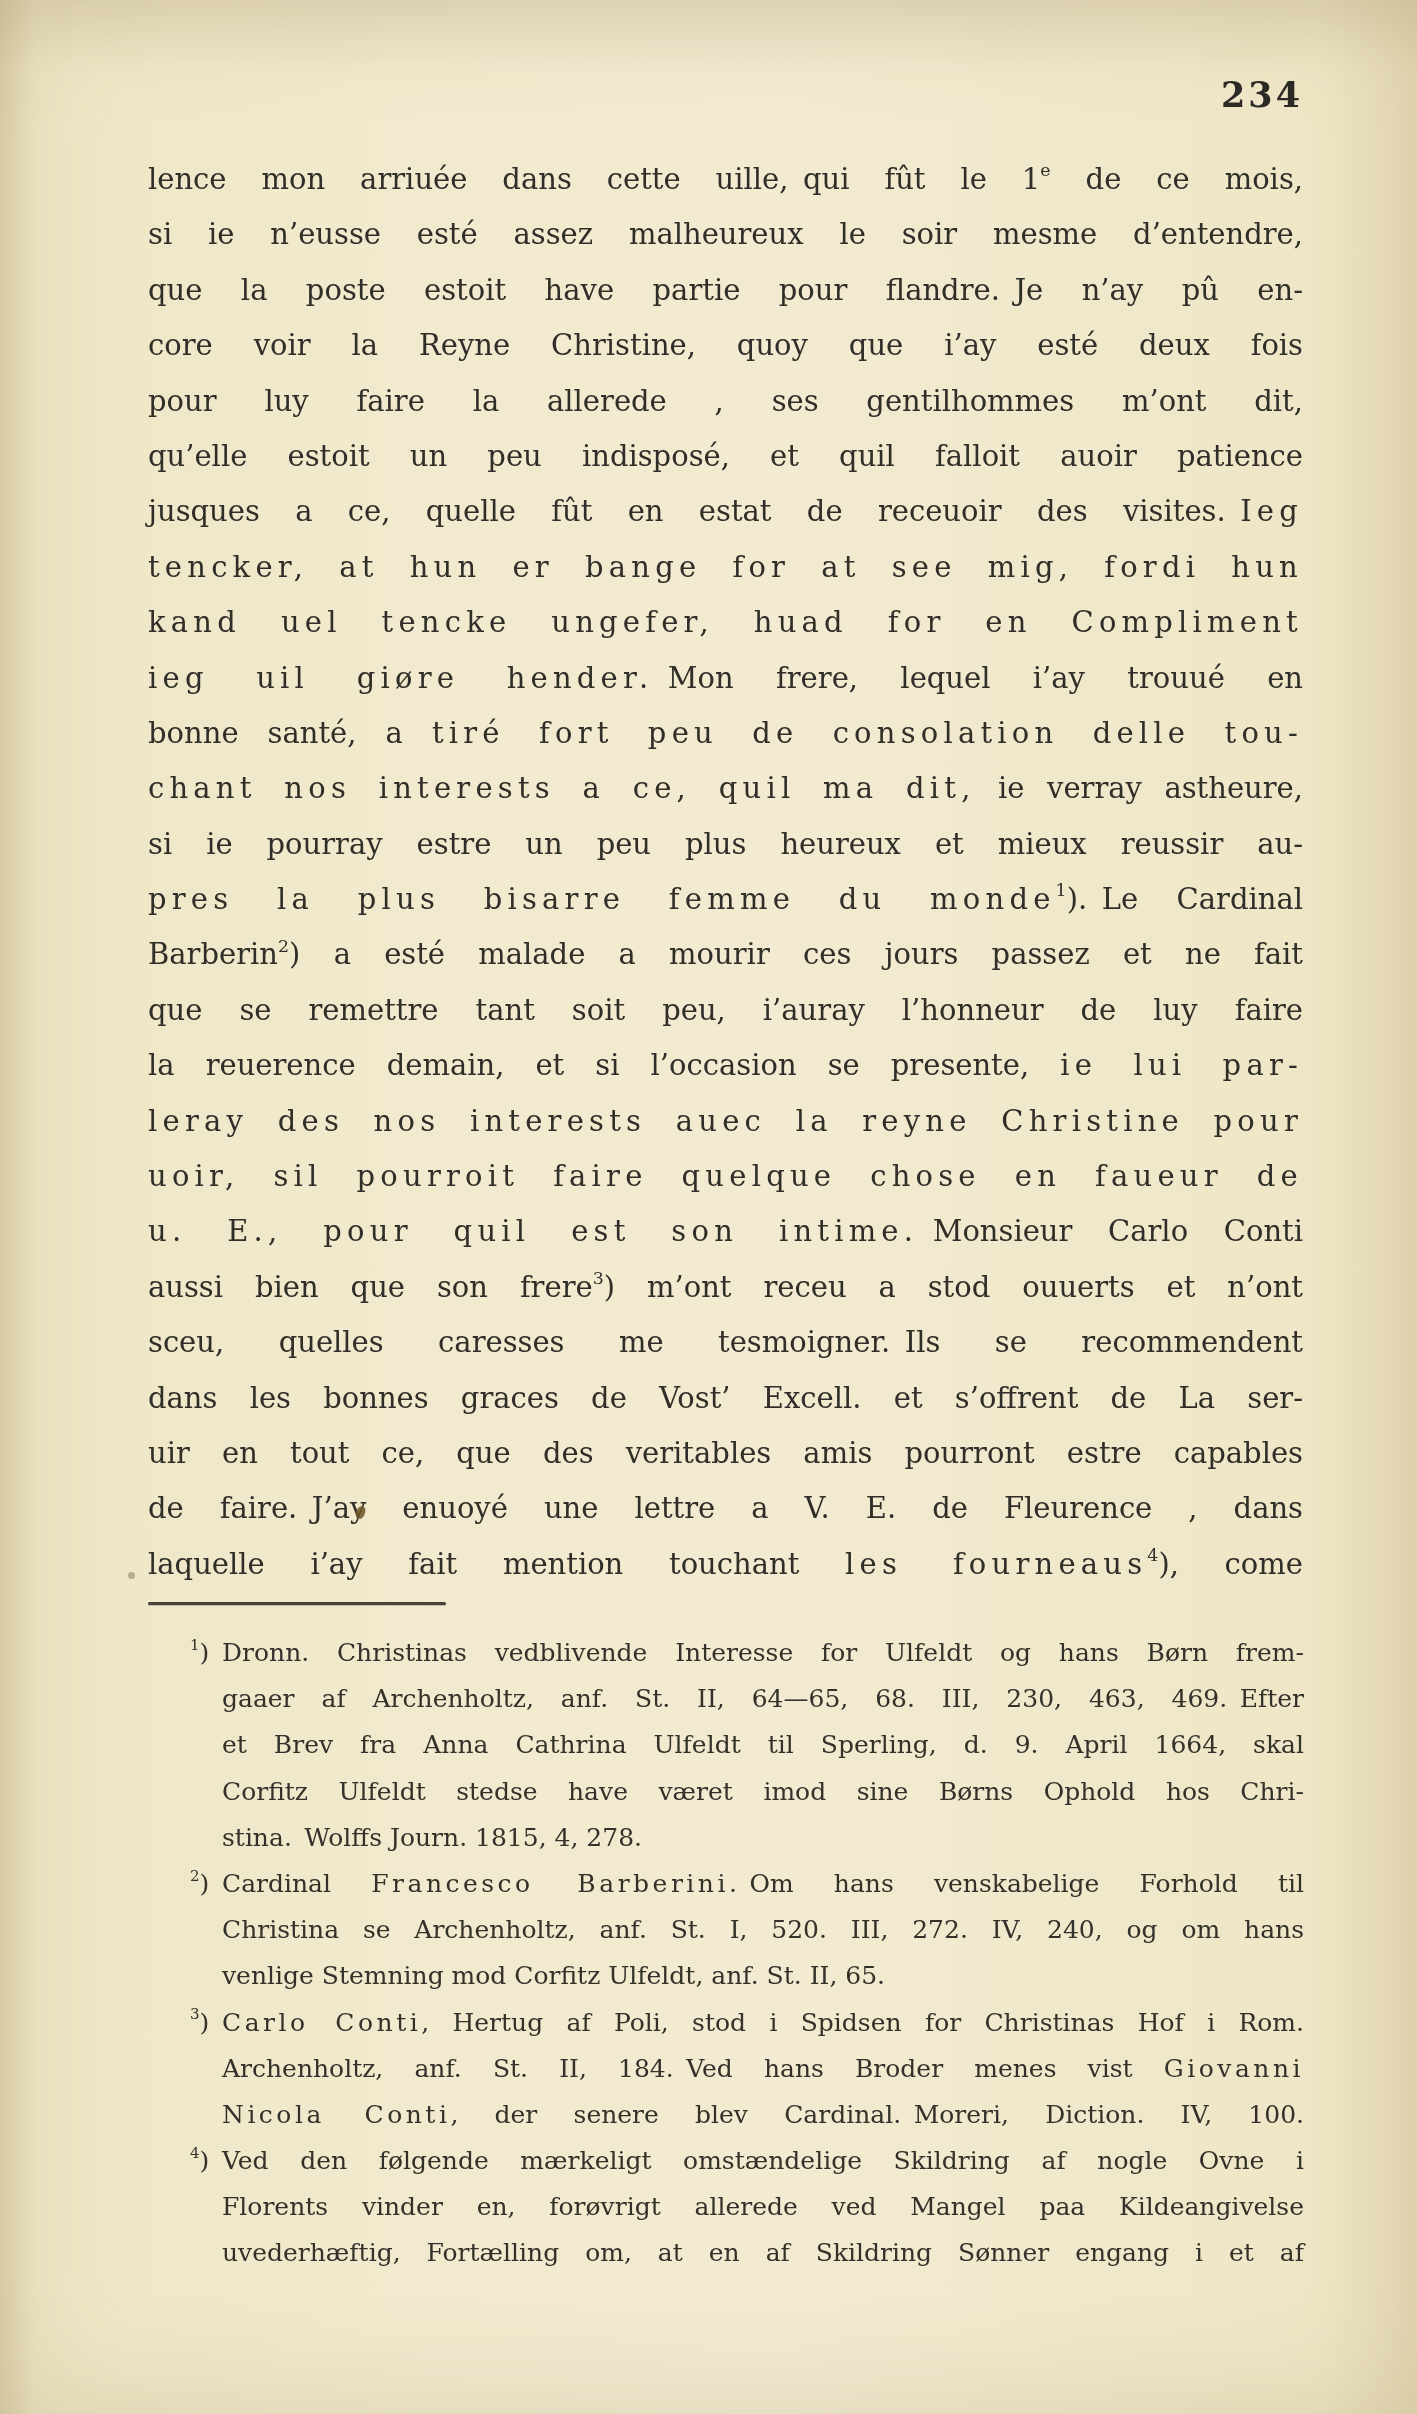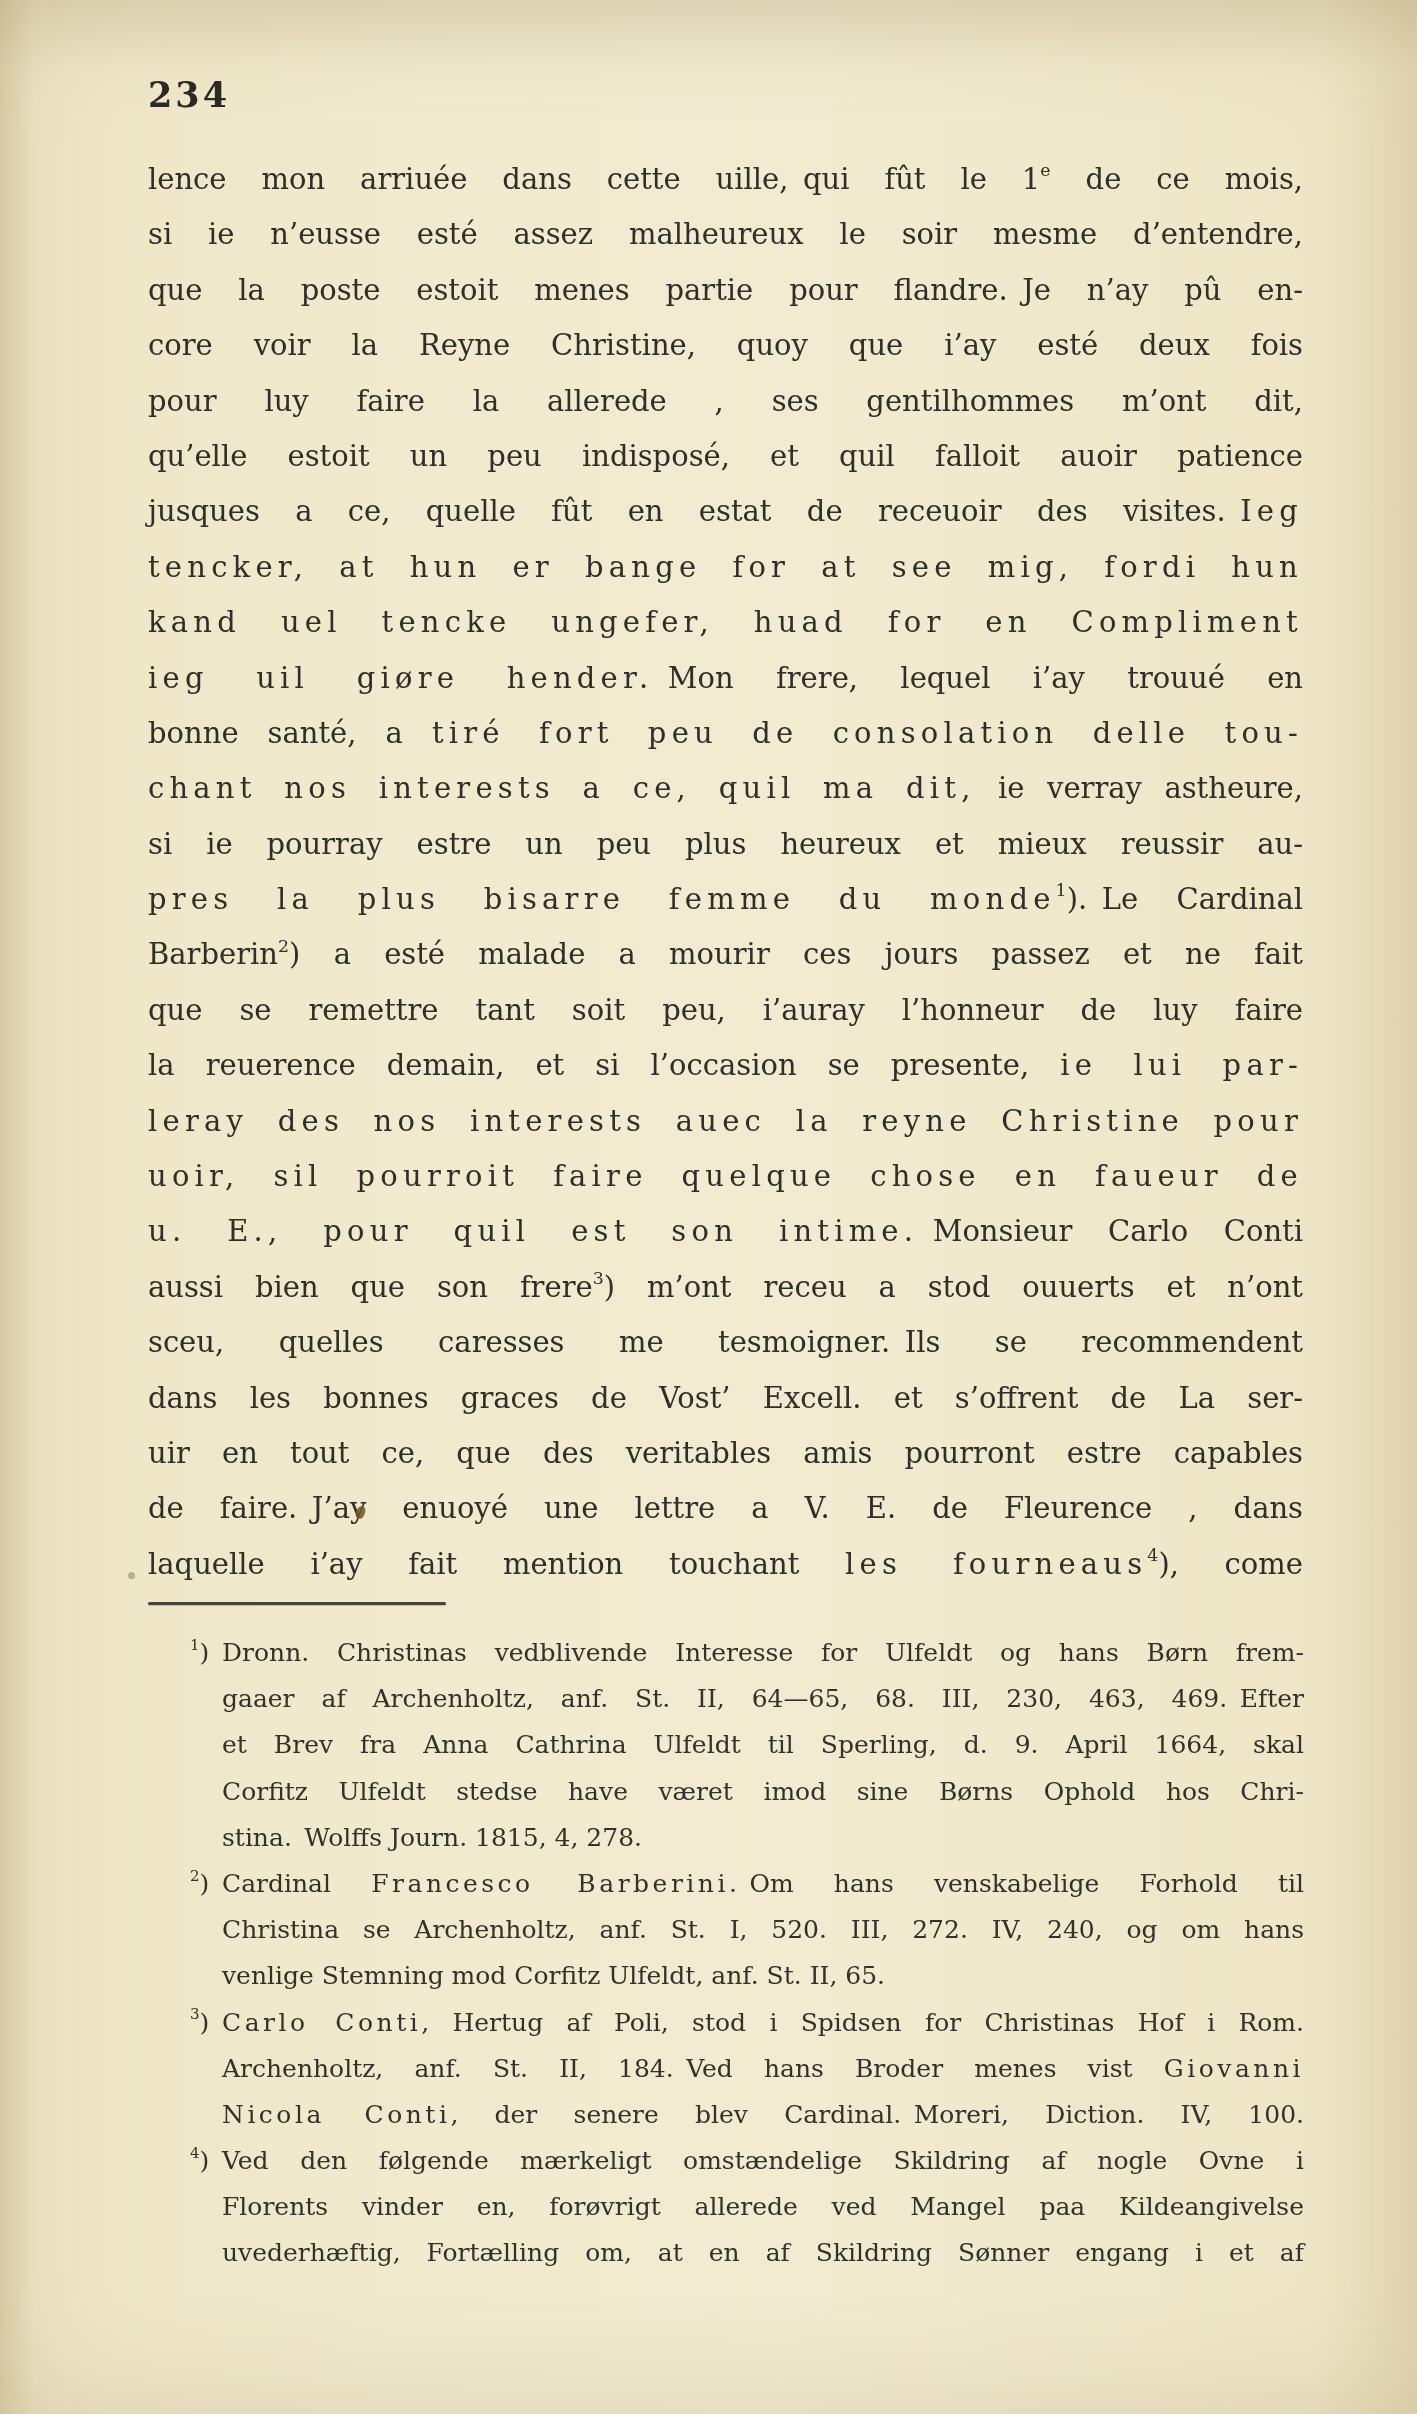--- a/index.html
+++ b/index.html
@@ -17,21 +17,21 @@
     position: absolute; inset: 0;
     color: #2f2d27;
   }
   .vignette {
     position: absolute; inset: 0; pointer-events: none;
     box-shadow: inset 0 0 120px rgba(120,95,50,0.18);
   }
   .page-number {
     position: absolute;
     left: 148px; top: 74px; width: 1155px;
-    text-align: left;
+    text-align: right;
     font-size: 35px; font-weight: 700;
     letter-spacing: 3px;
     color: #2c2a24;
   }
   .main-text {
     position: absolute;
     left: 148px; top: 152px; width: 1155px;
     font-size: 29px;
     color: #302e28;
   }
@@ -99,21 +99,21 @@
 </style>
 </head>
 <body>
 
 <div class="page">
   <div class="vignette"></div>
   <div class="page-number">234</div>
   <div class="main-text">
       <div class="line"><span>lence mon arriuée dans cette uille, qui fût le 1</span><sup>e</sup><span> de ce mois,</span></div>
       <div class="line"><span>si ie n’eusse esté assez malheureux le soir mesme d’entendre,</span></div>
-      <div class="line"><span>que la poste estoit menes partie pour flandre. Je n’ay pû en-</span></div>
+      <div class="line"><span>que la poste estoit have partie pour flandre. Je n’ay pû en-</span></div>
       <div class="line"><span>core voir la Reyne Christine, quoy que i’ay esté deux fois</span></div>
       <div class="line"><span>pour luy faire la allerede , ses gentilhommes m’ont dit,</span></div>
       <div class="line"><span>qu’elle estoit un peu indisposé, et quil falloit auoir patience</span></div>
       <div class="line"><span>jusques a ce, quelle fût en estat de receuoir des visites. </span><span class="sp">Ieg</span></div>
       <div class="line"><span class="sp">tencker, at hun er bange for at see mig, fordi hun</span></div>
       <div class="line"><span class="sp">kand uel tencke ungefer, huad for en Compliment</span></div>
       <div class="line"><span class="sp">ieg uil giøre hender.</span><span> Mon frere, lequel i’ay trouué en</span></div>
       <div class="line"><span>bonne santé, a </span><span class="sp">tiré fort peu de consolation delle tou-</span></div>
       <div class="line"><span class="sp">chant nos interests a ce, quil ma dit,</span><span> ie verray astheure,</span></div>
       <div class="line"><span>si ie pourray estre un peu plus heureux et mieux reussir au-</span></div>

